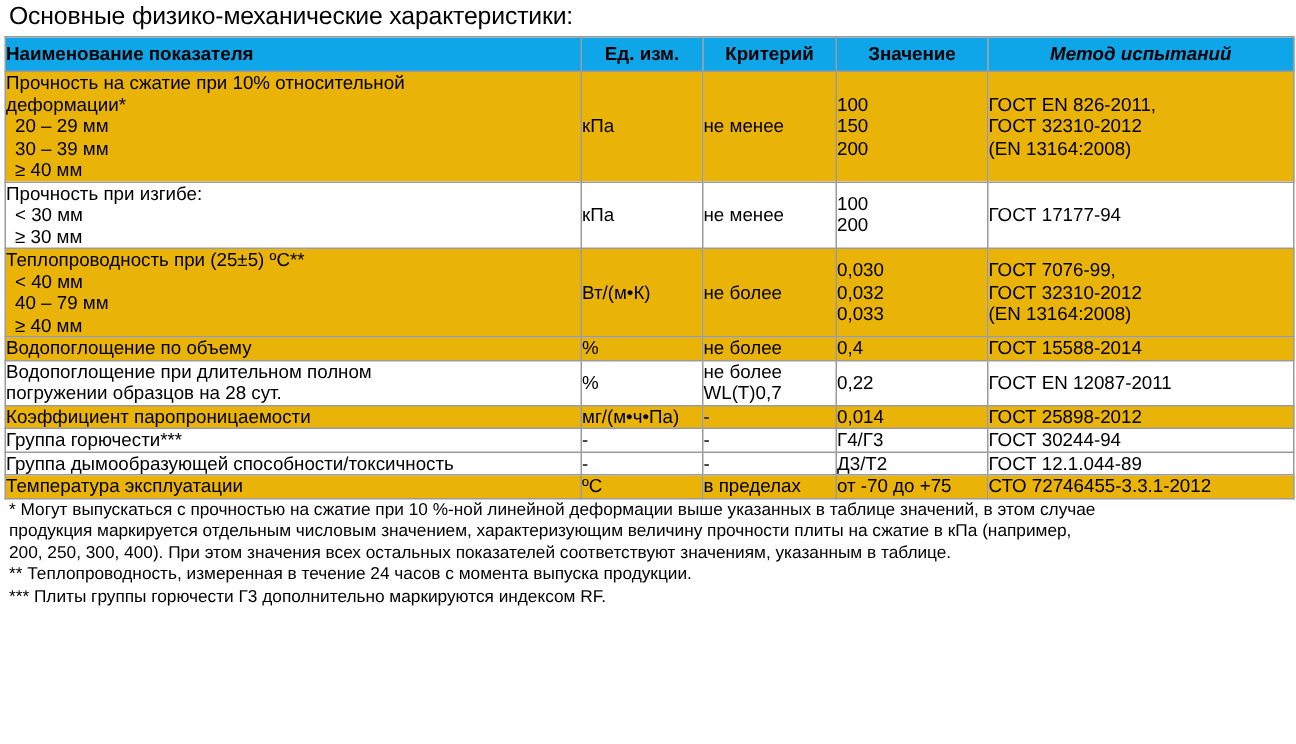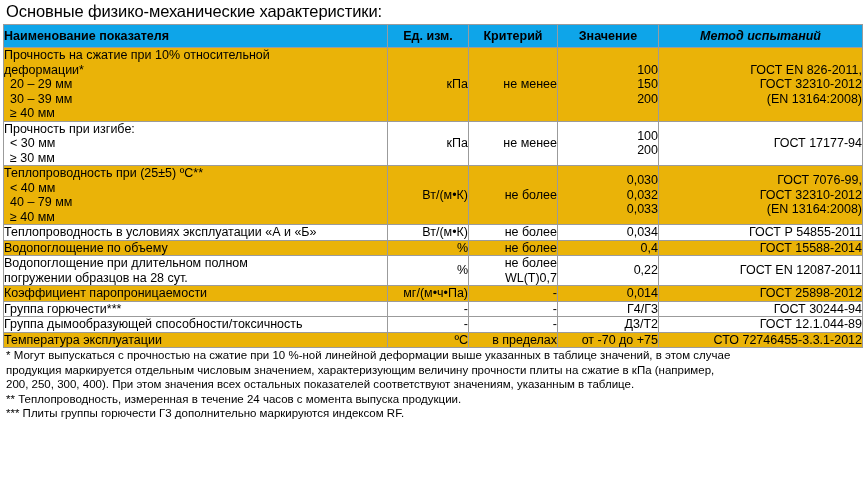--- a/index.html
+++ b/index.html
@@ -50,21 +50,21 @@
   th.c-crit { width: 88px; }
   th.c-val  { width: 100px; }
   th.c-meth { width: 203px; font-style: italic; }
 
   td.name {
     text-align: left;
     padding: 1px 4px 1px 8px;
     line-height: 14.5px;
   }
   td.unit, td.crit, td.val, td.meth {
-    text-align: right;
+    text-align: left;
     line-height: 14.5px;
     padding: 1px 2px;
   }
   tr.shaded td { background: #eab308; }
   tr.plain td { background: #ffffff; }
 
   .sub {
     padding-left: 6px;
     display: block;
   }
@@ -158,37 +158,20 @@
             <span class="multi">0,030</span>
             <span class="multi">0,032</span>
             <span class="multi">0,033</span>
           </td>
           <td class="meth">
             <span class="multi">ГОСТ 7076-99,</span>
             <span class="multi">ГОСТ 32310-2012</span>
             <span class="multi">(EN 13164:2008)</span>
           </td>
         </tr>
-        <tr class="plain">
-          <td class="name">
-            <span class="multi">Теплопроводность в условиях эксплуатации «А и «Б»</span>
-          </td>
-          <td class="unit">
-            <span class="multi">Вт/(м•К)</span>
-          </td>
-          <td class="crit">
-            <span class="multi">не более</span>
-          </td>
-          <td class="val">
-            <span class="multi">0,034</span>
-          </td>
-          <td class="meth">
-            <span class="multi">ГОСТ Р 54855-2011</span>
-          </td>
-        </tr>
         <tr class="shaded">
           <td class="name">
             <span class="multi">Водопоглощение по объему</span>
           </td>
           <td class="unit">
             <span class="multi">%</span>
           </td>
           <td class="crit">
             <span class="multi">не более</span>
           </td>

